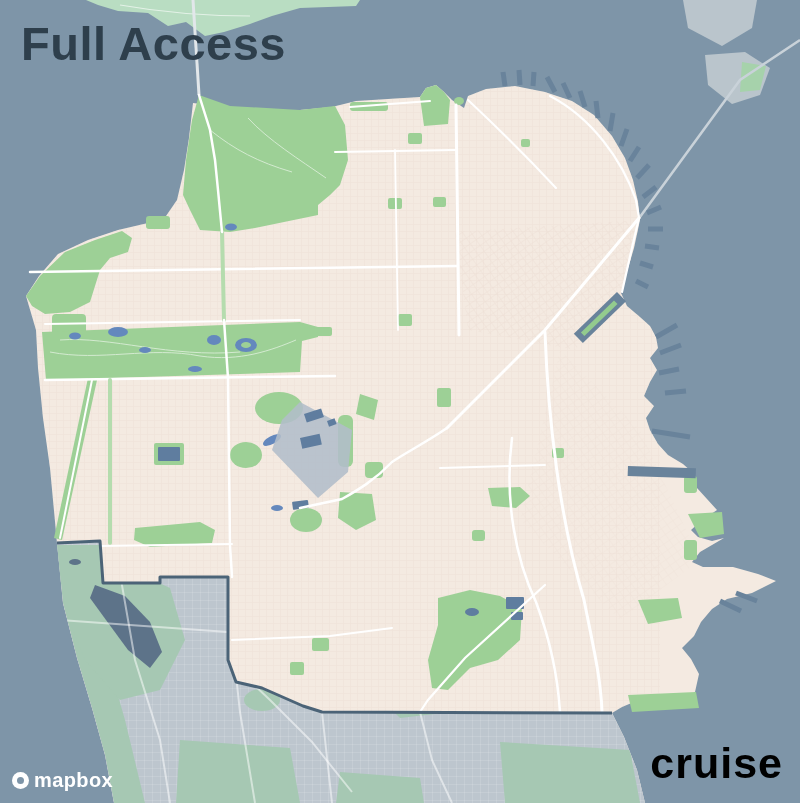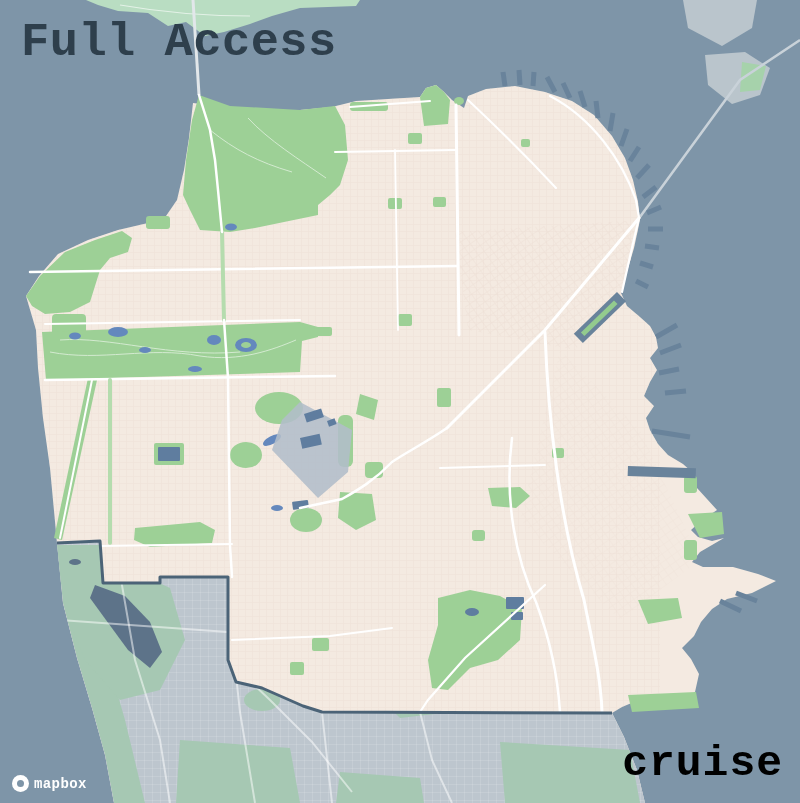--- a/index.html
+++ b/index.html
@@ -1,20 +1,20 @@
 <!DOCTYPE html>
 <html style="--water: #7E95A8; --land: #F4EAE1; --grid: #EADACF; --park: #9DD096; --park-trail: #FFFFFF; --land-muted: #BDC6CE; --park-muted: #A6C8B3; --lake: #6488BD; --lake-muted: #5D7389; --reservoir: #5F7D9F; --pier: #69839B; --road: #FFFFFF; --green-boulevard: #B5DCAE; --boundary: #4B6377; --restricted: #B2BDC9; --island: #BAC5CC; --island-green: #A6D2AB; --mint-land: #B9DDC2; --bridge: #C9D2D9; --title: #2E3F4C;"><head>
 <meta charset="utf-8">
 <style>
   html,body{margin:0;padding:0;background:#7E95A8;}
   .stage{
     position:relative;
     width:800px;height:803px;
     overflow:hidden;
-    font-family:Liberation Mono, monospace;
+    font-family:Liberation Sans, sans-serif;
   }
   .stage svg{position:absolute;left:0;top:0;display:block;}
   .page-title{
     position:absolute;left:21px;top:16px;
     font-size:47px;font-weight:bold;
     letter-spacing:0.5px;
     color:var(--title);
     user-select:none;
   }
   .brand-wordmark{
@@ -23,21 +23,21 @@
     letter-spacing:1px;
     color:#000000;
     user-select:none;
   }
   .attribution{
     position:absolute;left:12px;bottom:11px;
     display:flex;align-items:center;gap:5px;
     color:#ffffff;
   }
   .attribution .word{
-    font-size:14px;font-weight:bold;letter-spacing:0.4px;
+    font-size:20px;font-weight:bold;letter-spacing:0.4px;
   }
   .mapbox-icon{
     width:17px;height:17px;border-radius:50%;
     background:#ffffff;
     position:relative;
   }
   .mapbox-icon::after{
     content:"";
     position:absolute;left:5px;top:5px;width:7px;height:7px;
     border-radius:50%;

